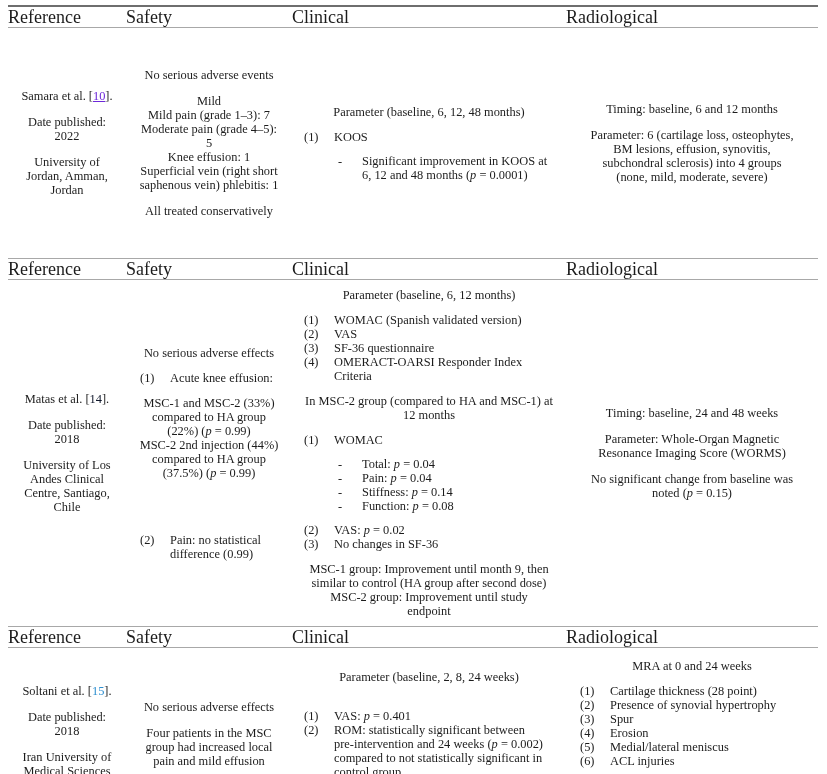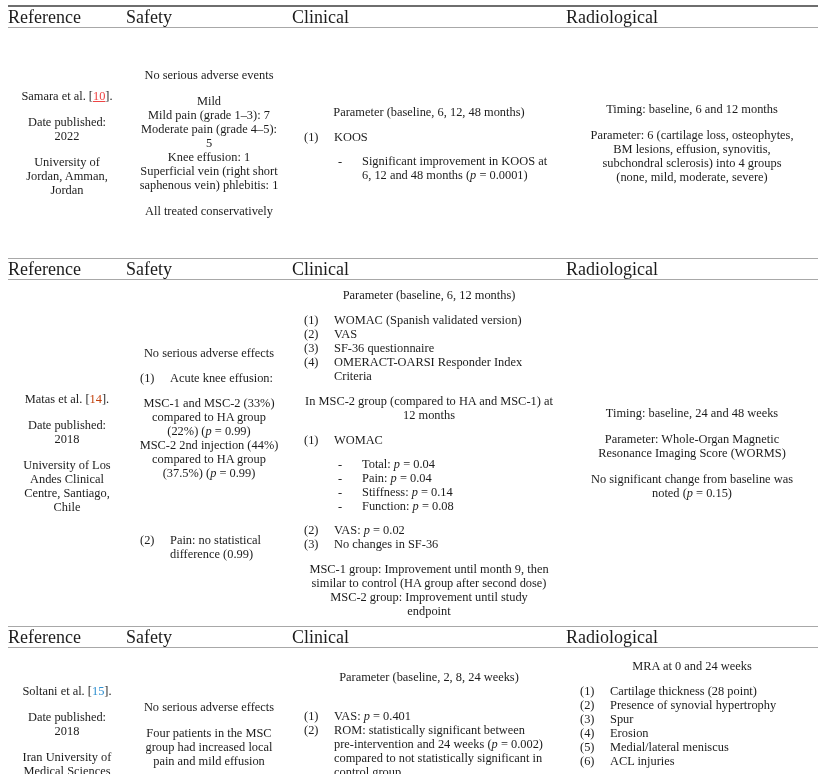--- a/index.html
+++ b/index.html
@@ -55,21 +55,21 @@
 
 <div id="table-root">
     <div class="hrow first">
       <div class="hcell c0">Reference</div>
       <div class="hcell c1">Safety</div>
       <div class="hcell c2">Clinical</div>
       <div class="hcell c3">Radiological</div>
     </div>
     <div class="brow s0">
       <div class="cell c0">
-        <div class="block p">Samara et al. [<span class="cite" style="color: #ef4444; text-decoration: underline;">10</span>].</div>
+        <div class="block p">Samara et al. [<span class="cite" style="color: #6d28d9; text-decoration: underline;">10</span>].</div>
         <div class="block p">Date published:<br>2022</div>
         <div class="block p">University of<br>Jordan, Amman,<br>Jordan</div>
       </div>
       <div class="cell c1">
         <div class="block p">No serious adverse events</div>
         <div class="block p">Mild<br>Mild pain (grade 1–3): 7<br>Moderate pain (grade 4–5):<br>5<br>Knee effusion: 1<br>Superficial vein (right short<br>saphenous vein) phlebitis: 1</div>
         <div class="block p">All treated conservatively</div>
       </div>
       <div class="cell c2">
         <div class="block p">Parameter (baseline, 6, 12, 48 months)</div>
@@ -92,21 +92,21 @@
       </div>
     </div>
     <div class="hrow">
       <div class="hcell c0">Reference</div>
       <div class="hcell c1">Safety</div>
       <div class="hcell c2">Clinical</div>
       <div class="hcell c3">Radiological</div>
     </div>
     <div class="brow s1">
       <div class="cell c0">
-        <div class="block p">Matas et al. [<span class="cite" style="color: #c2410c;">14</span>].</div>
+        <div class="block p">Matas et al. [<span class="cite" style="color: #0f172a;">14</span>].</div>
         <div class="block p">Date published:<br>2018</div>
         <div class="block p">University of Los<br>Andes Clinical<br>Centre, Santiago,<br>Chile</div>
       </div>
       <div class="cell c1">
         <div class="block p">No serious adverse effects</div>
         <div class="block numlist">
           <div class="li">
             <div class="m">(1)</div>
             <div class="lt">Acute knee effusion:</div>
           </div>

